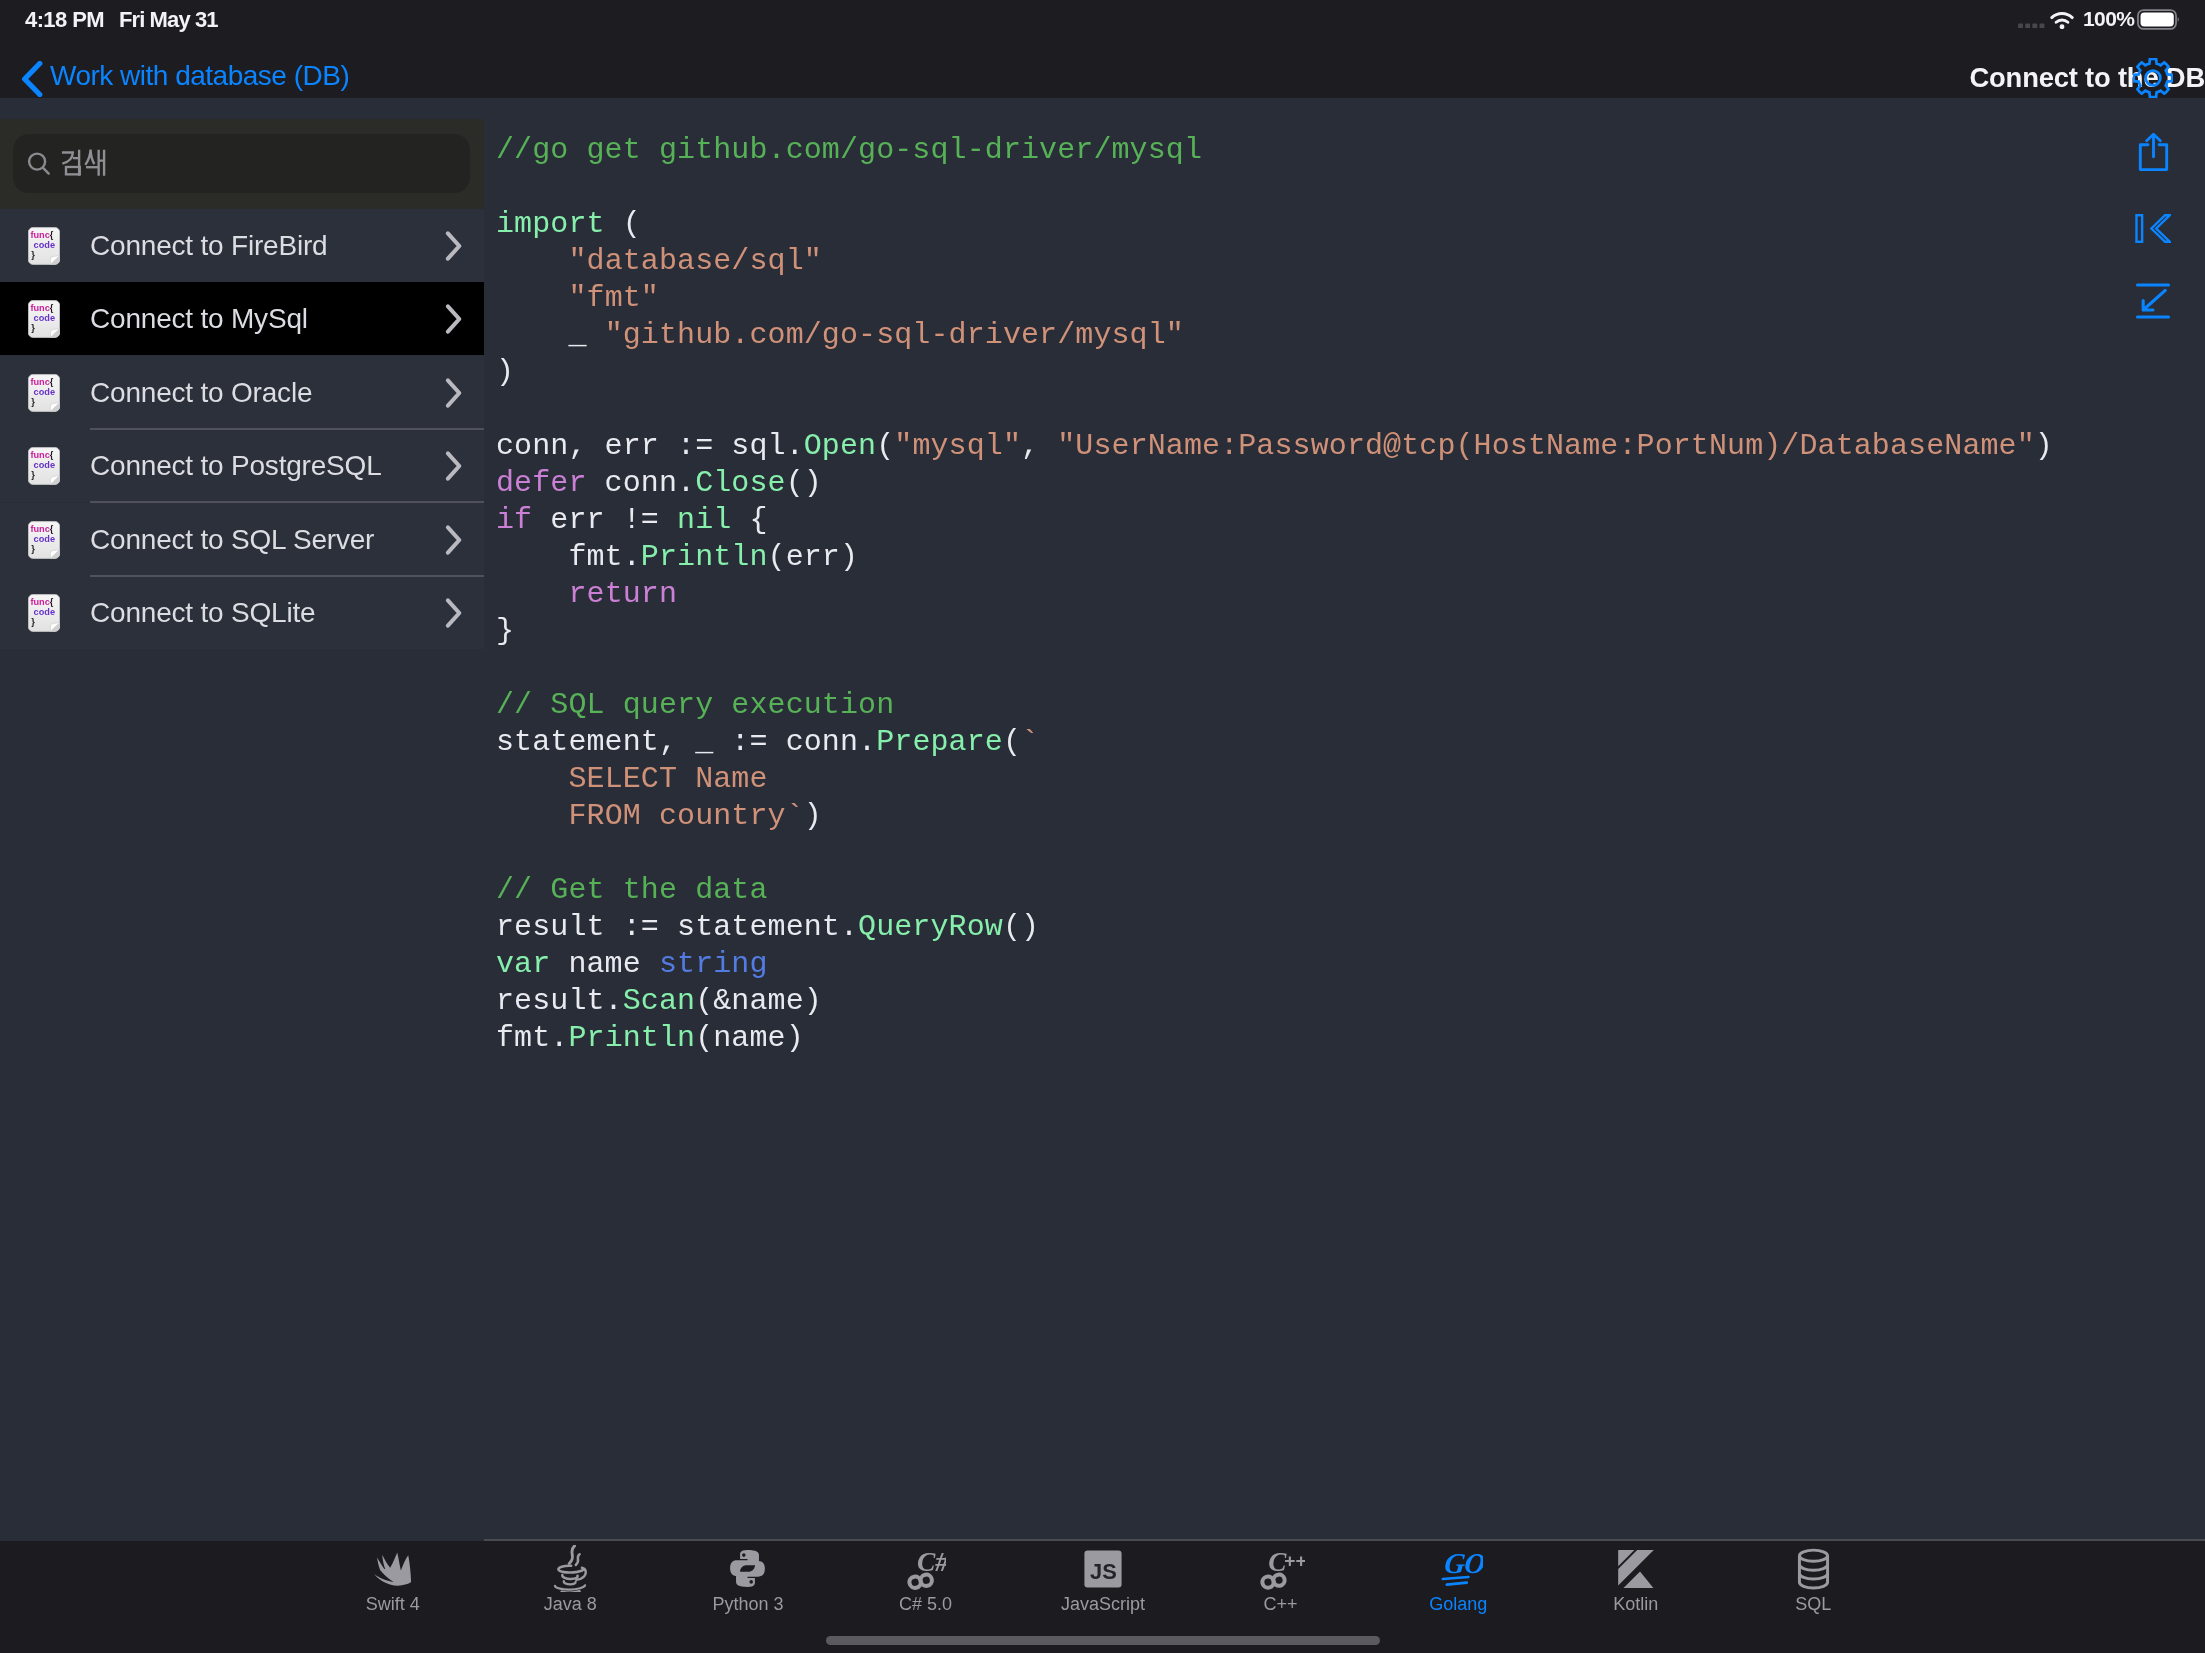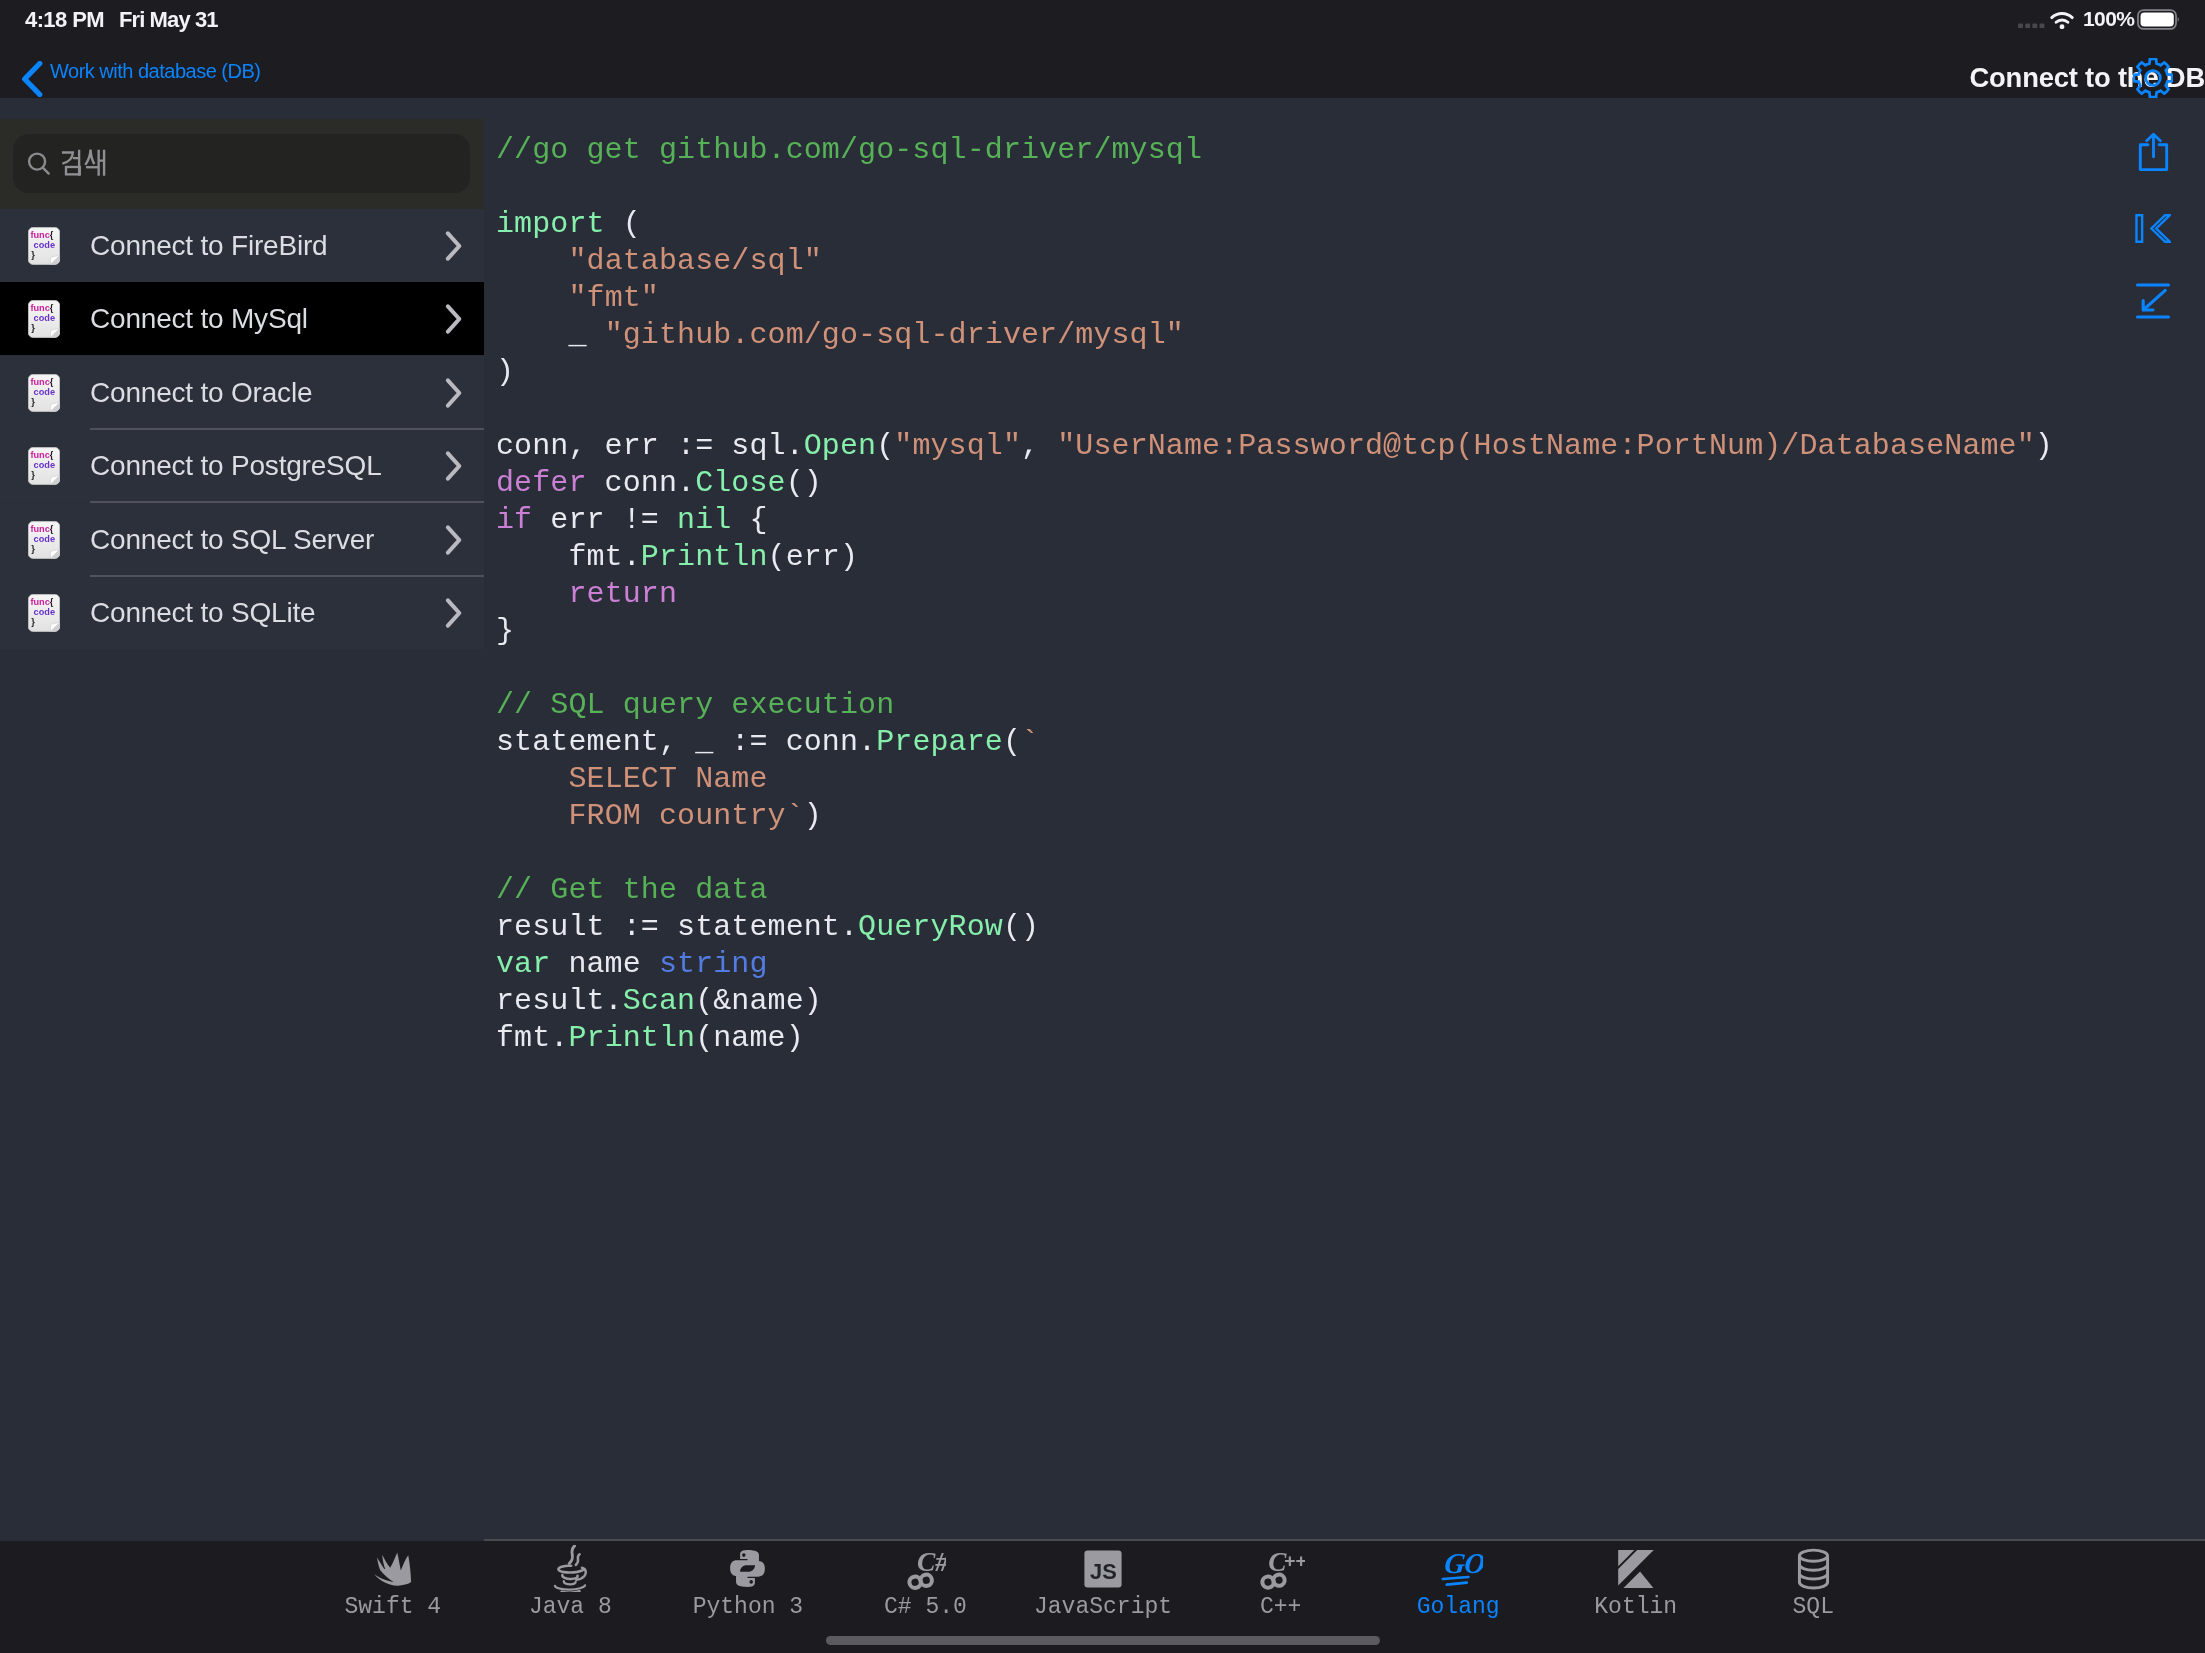--- a/index.html
+++ b/index.html
@@ -1,39 +1,39 @@
 <!DOCTYPE html>
 <html style="font-size:13px"><head><meta charset="utf-8">
 <style>
 html,body{margin:0;padding:0;}
 body{width:2205px;height:1653px;position:relative;overflow:hidden;background:#292d37;font-family:"Liberation Sans",sans-serif;}
 .abs{position:absolute;}
 
 #topbar{left:0;top:0;width:2205px;height:98px;background:#1c1c21;}
 .sbtxt{color:#f3f3f5;font-size:22px;font-weight:700;letter-spacing:-0.6px;}
-#navback{color:#0a84ff;font-size:20px;letter-spacing:-0.5px;top:60px;left:50px;}
+#navback{color:#0a84ff;font-size:28px;letter-spacing:-0.5px;top:60px;left:50px;}
 #navtitle{color:#f4f4f6;font-size:27.4px;font-weight:700;top:62px;left:0;width:2205px;text-align:right;letter-spacing:-0.2px;}
 
 #searchsec{left:0;top:119px;width:484px;height:90px;background:#2b2b28;}
 #field{left:13px;top:15.3px;width:457px;height:59px;background:#232321;border-radius:16px;}
 
 .row{left:0;width:484px;height:73px;background:#2c303a;}
 .row .lbl{position:absolute;left:90px;top:50%;transform:translateY(-50%);font-size:28px;color:#dcdde2;letter-spacing:-0.2px;}
 .row svg.doc{position:absolute;left:28px;top:50%;transform:translateY(-50%);}
 .row svg.chev{position:absolute;left:445px;top:50%;transform:translateY(-50%);}
 .divider{left:90px;width:394px;height:1.6px;background:#50515b;}
 
 #code{margin:0;left:496px;top:132px;letter-spacing:0.1px;font-family:"Liberation Mono",monospace;font-size:30px;line-height:37px;white-space:pre;color:#e8eaf0;}
 .cm{color:#57b257;} .kw{color:#86efac;} .mg{color:#cb80d6;} .st{color:#d09179;} .ty{color:#537ce2;text-align:right;}
 
 #tabbar{left:0;top:1541px;width:2205px;height:112px;background:#1b1b20;}
 #tabwrap{position:absolute;left:304px;top:6.5px;width:1598px;display:flex;}
 .tab{width:178px;text-align:center;}
 .tab .ic{height:42px;display:flex;align-items:center;justify-content:center;}
-.tab .tl{margin-top:4px;font-size:23px;color:#9a9aa0;letter-spacing:0px;font-family:Liberation Mono, monospace;}
+.tab .tl{margin-top:4px;font-size:18px;color:#9a9aa0;letter-spacing:0px;}
 .tab.sel .tl{color:#0a84ff;}
 #homebar{left:826px;top:1636px;width:554px;height:9px;border-radius:4.8px;background:#5a5a5f;}
 .ric{left:2135px;}
 </style></head>
 <body>
 <div class="abs" id="topbar">
   <div class="abs sbtxt" style="left:25px;top:6.5px;">4:18 PM</div>
   <div class="abs sbtxt" style="left:119px;top:6.5px;letter-spacing:-0.9px;">Fri May 31</div>
 
   <svg class="abs" style="left:2018px;top:22.6px;" width="27" height="5.7" viewBox="0 0 33 7">

